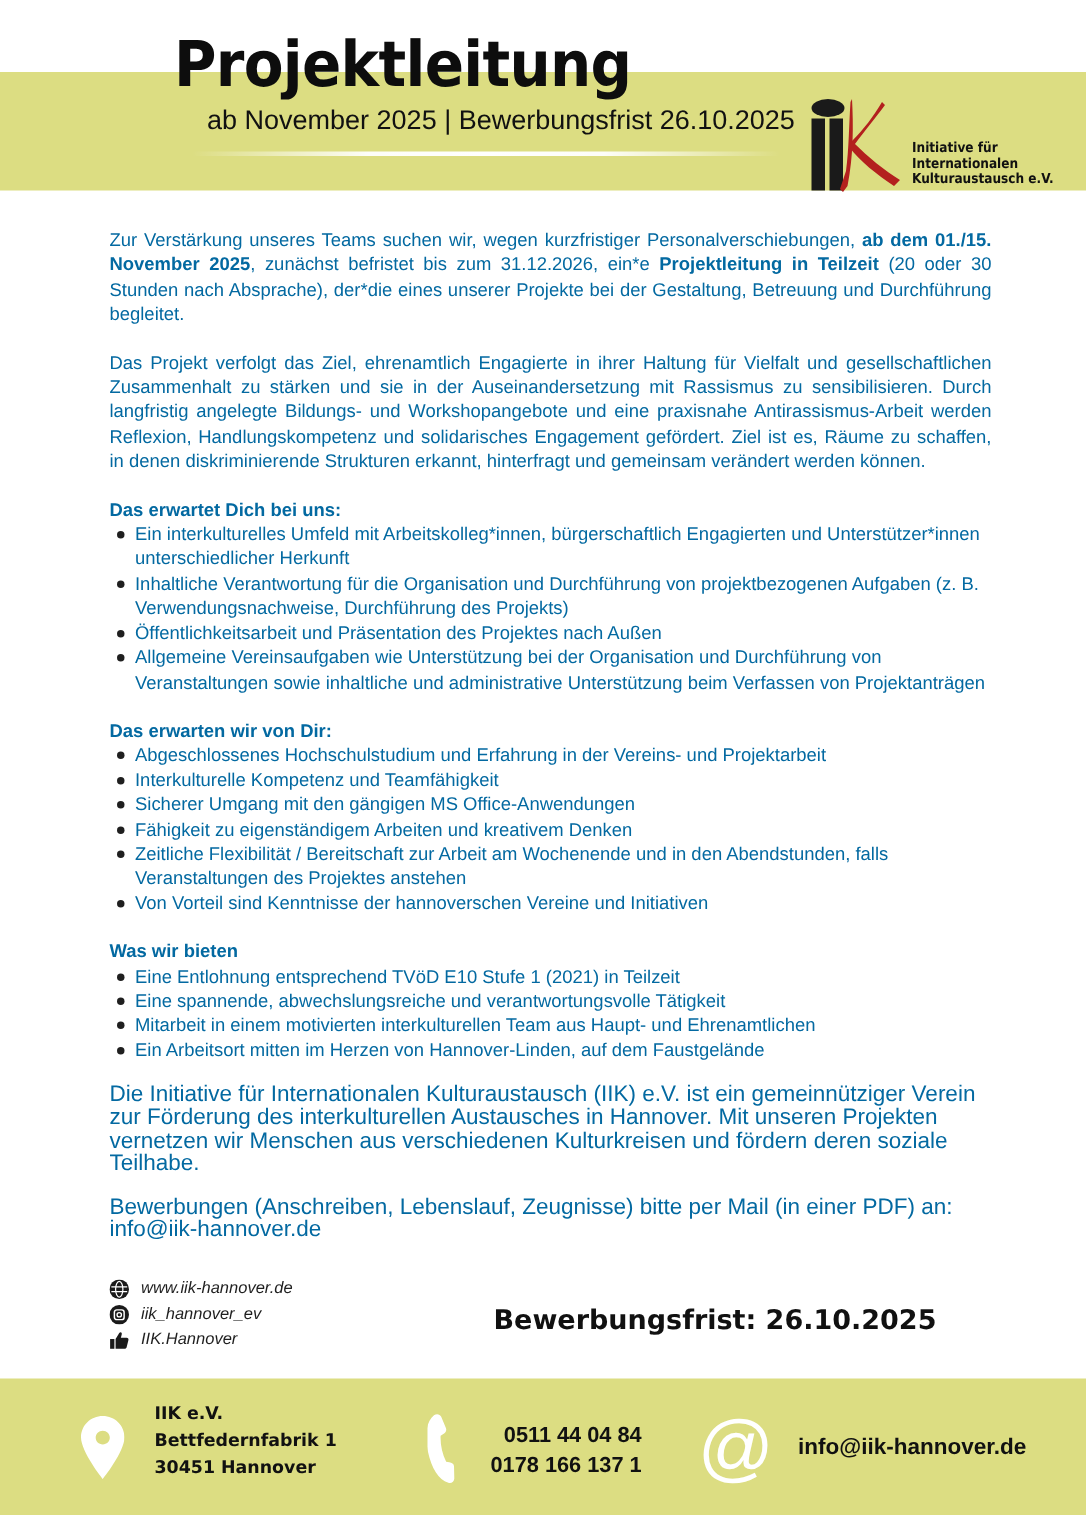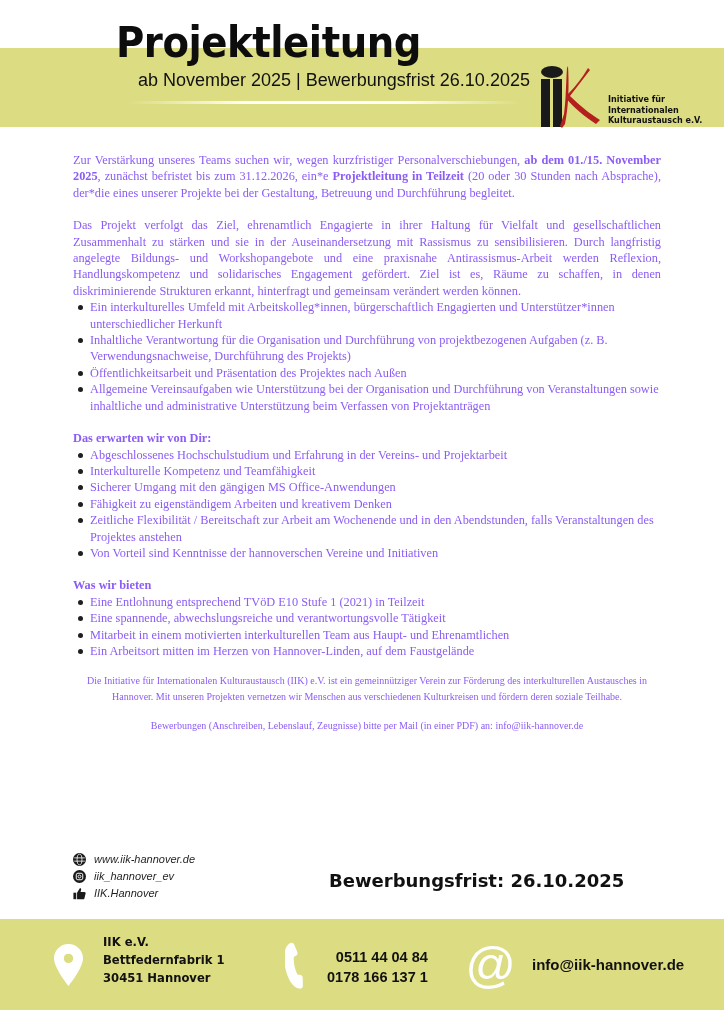--- a/index.html
+++ b/index.html
@@ -29,32 +29,32 @@
   .logo { position: absolute; left: 538px; top: 64px; width: 70px; height: 66px; }
   .logo-text {
     position: absolute; left: 608px; top: 94px;
     font-family: "DejaVu Sans", sans-serif; font-weight: bold;
     font-size: 9.2px; line-height: 10.5px; color: #111;
     transform: scaleX(0.88); transform-origin: left top; white-space: nowrap;
   }
 
   .content {
     position: absolute; left: 73px; top: 152px; width: 588px;
-    font-family: Liberation Serif, serif; font-size: 12.3px; line-height: 16.4px; color: #8b5cf6;
+    font-family: Liberation Sans, sans-serif; font-size: 12.3px; line-height: 16.4px; color: #0369a1;
   }
   .para { text-align: justify; }
   .para + .para { margin-top: 16px; }
   .sec-head { font-weight: bold; margin-top: 16px; }
   .bullets { list-style: none; }
   .bullets li { position: relative; padding-left: 17px; }
   .bullets li::before {
     content: ""; position: absolute; left: 5px; top: 6px;
     width: 5px; height: 5px; border-radius: 50%; background: #1f1f1f;
   }
-  .small { font-size: 10px; line-height: 15.2px; text-align: center; }
+  .small { font-size: 15px; line-height: 15.2px; }
   .about { margin-top: 14px; }
   .apply { margin-top: 14px; }
 
   .social { position: absolute; left: 73px; top: 851px; font-size: 11px; line-height: 17px; color: #1f1f1f; font-style: italic; }
   .social-row { display: flex; align-items: center; height: 17px; }
   .social-row svg { width: 13px; height: 13px; margin-right: 8px; }
 
   .deadline {
     position: absolute; left: 329px; top: 870px;
     font-family: "DejaVu Sans", sans-serif; font-weight: bold; font-size: 18px; color: #111;
@@ -99,20 +99,21 @@
 <div class="logo-text">
   <div>Initiative für</div>
   <div>Internationalen</div>
   <div>Kulturaustausch e.V.</div>
 </div>
 
 <div class="content">
   <p class="para"><span>Zur Verstärkung unseres Teams suchen wir, wegen kurzfristiger Personalverschiebungen, </span><b>ab dem 01./15. November 2025</b><span>, zunächst befristet bis zum 31.12.2026, ein*e </span><b>Projektleitung in Teilzeit</b><span> (20 oder 30 Stunden nach Absprache), der*die eines unserer Projekte bei der Gestaltung, Betreuung und Durchführung begleitet.</span></p>
   <p class="para">Das Projekt verfolgt das Ziel, ehrenamtlich Engagierte in ihrer Haltung für Vielfalt und gesellschaftlichen Zusammenhalt zu stärken und sie in der Auseinandersetzung mit Rassismus zu sensibilisieren. Durch langfristig angelegte Bildungs- und Workshopangebote und eine praxisnahe Antirassismus-Arbeit werden Reflexion, Handlungskompetenz und solidarisches Engagement gefördert. Ziel ist es, Räume zu schaffen, in denen diskriminierende Strukturen erkannt, hinterfragt und gemeinsam verändert werden können.</p>
 
+  <div class="sec-head">Das erwartet Dich bei uns:</div>
   <ul class="bullets">
     <li>Ein interkulturelles Umfeld mit Arbeitskolleg*innen, bürgerschaftlich Engagierten und Unterstützer*innen unterschiedlicher Herkunft</li>
     <li>Inhaltliche Verantwortung für die Organisation und Durchführung von projektbezogenen Aufgaben (z. B. Verwendungsnachweise, Durchführung des Projekts)</li>
     <li>Öffentlichkeitsarbeit und Präsentation des Projektes nach Außen</li>
     <li>Allgemeine Vereinsaufgaben wie Unterstützung bei der Organisation und Durchführung von Veranstaltungen sowie inhaltliche und administrative Unterstützung beim Verfassen von Projektanträgen</li>
   </ul>
 
   <div class="sec-head">Das erwarten wir von Dir:</div>
   <ul class="bullets">
     <li>Abgeschlossenes Hochschulstudium und Erfahrung in der Vereins- und Projektarbeit</li>

